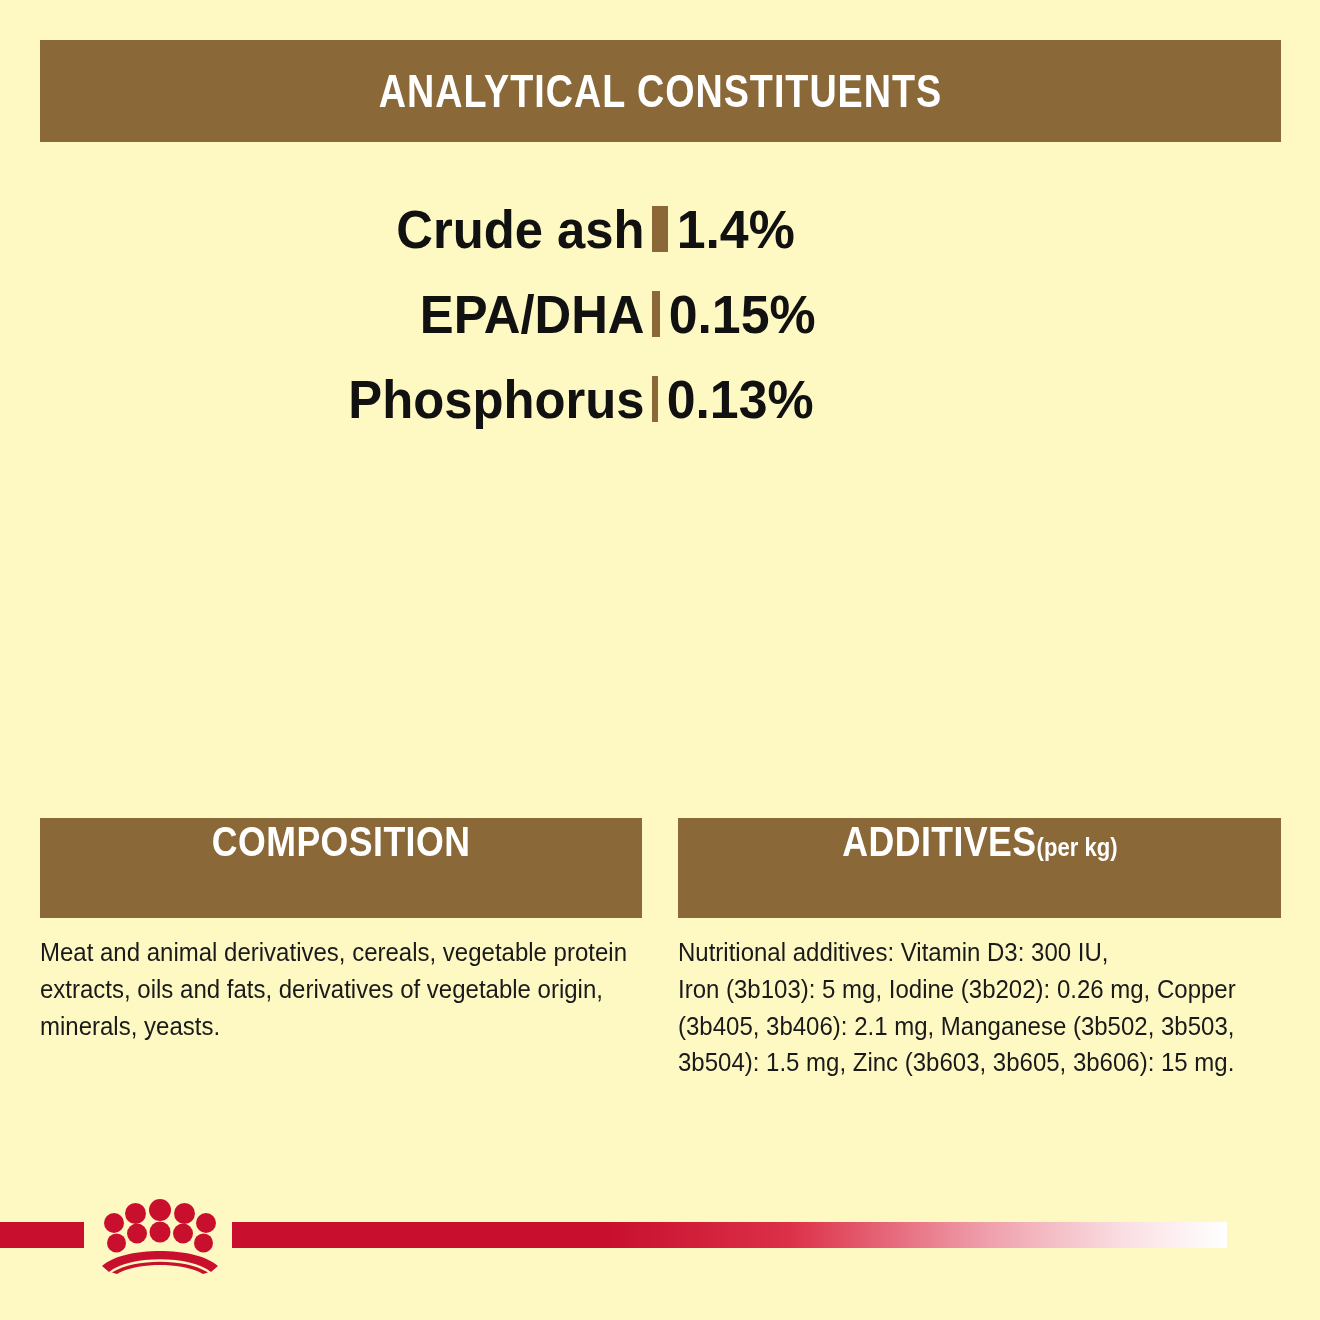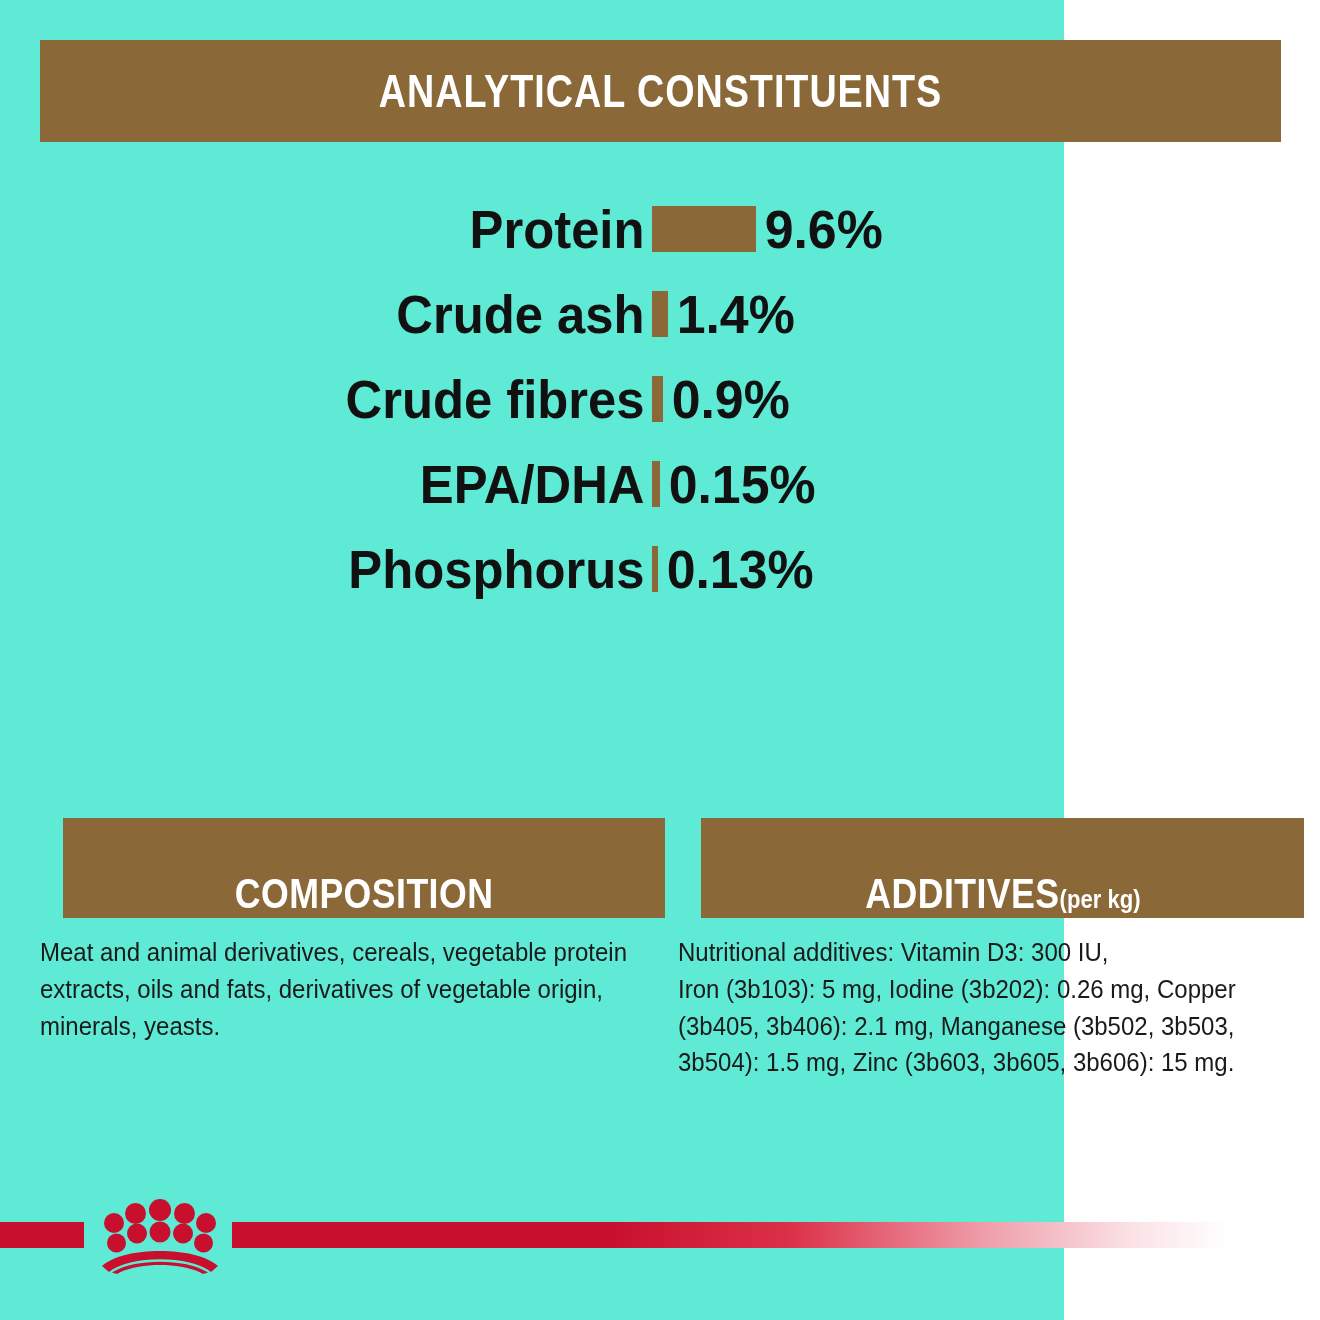--- a/index.html
+++ b/index.html
@@ -10,23 +10,23 @@
   }
   body {
     width: 1320px;
     height: 1320px;
     overflow: hidden;
     font-family: "Liberation Sans", sans-serif;
     -webkit-font-smoothing: antialiased;
   }
   .page {
     position: relative;
-    width: 1064px;
+    width: 1320px;
     height: 1320px;
-    background: #5eead4;
+    background: #fef9c3;
   }
 
   
   .main-banner {
     position: absolute;
     left: 40px;
     top: 40px;
     width: 1241px;
     height: 102px;
     background: #8A6837;
@@ -89,23 +89,22 @@
     transform-origin: left center;
   }
 
   
   .section-banner {
     position: absolute;
     top: 818px;
     height: 100px;
     background: #8A6837;
     display: flex;
-    align-items: flex-end;
+    align-items: flex-start;
     justify-content: center;
-    margin-left: 23px;
   }
   .section-banner.left  { left: 40px;  width: 602px; }
   .section-banner.right { left: 678px; width: 603px; }
   .section-title {
     color: #FFFFFF;
     font-family: "Liberation Sans Narrow", "Liberation Sans", sans-serif;
     font-weight: bold;
     font-size: 42px;
     letter-spacing: 0.5px;
     transform: scaleX(0.85);
@@ -149,33 +148,23 @@
 <body>
 
 <div class="page">
 
   <div class="main-banner">
     <span class="main-banner-title">ANALYTICAL CONSTITUENTS</span>
   </div>
 
   <div class="constituents">
       <div class="const-row">
-        <div class="const-label">Protein</div>
-        <div class="const-bar" style="width: 104px; background: rgb(138, 104, 55);"></div>
-        <div class="const-value">9.6%</div>
-      </div>
-      <div class="const-row">
         <div class="const-label">Crude ash</div>
         <div class="const-bar" style="width: 16px; background: rgb(138, 104, 55);"></div>
         <div class="const-value">1.4%</div>
-      </div>
-      <div class="const-row">
-        <div class="const-label">Crude fibres</div>
-        <div class="const-bar" style="width: 11px; background: rgb(138, 104, 55);"></div>
-        <div class="const-value">0.9%</div>
       </div>
       <div class="const-row">
         <div class="const-label">EPA/DHA</div>
         <div class="const-bar" style="width: 8px; background: rgb(138, 104, 55);"></div>
         <div class="const-value">0.15%</div>
       </div>
       <div class="const-row">
         <div class="const-label">Phosphorus</div>
         <div class="const-bar" style="width: 6px; background: rgb(138, 104, 55);"></div>
         <div class="const-value">0.13%</div>

